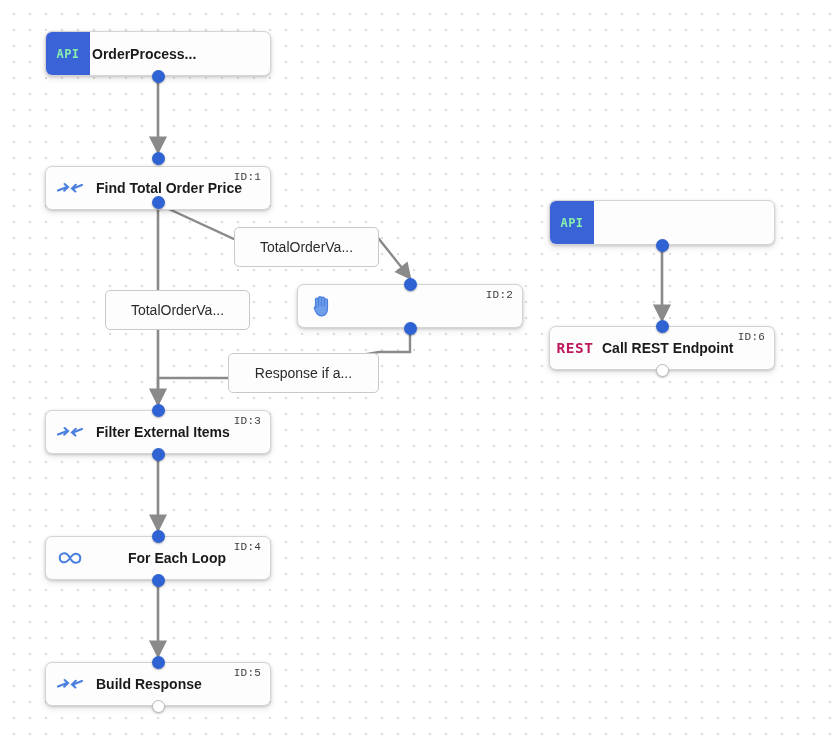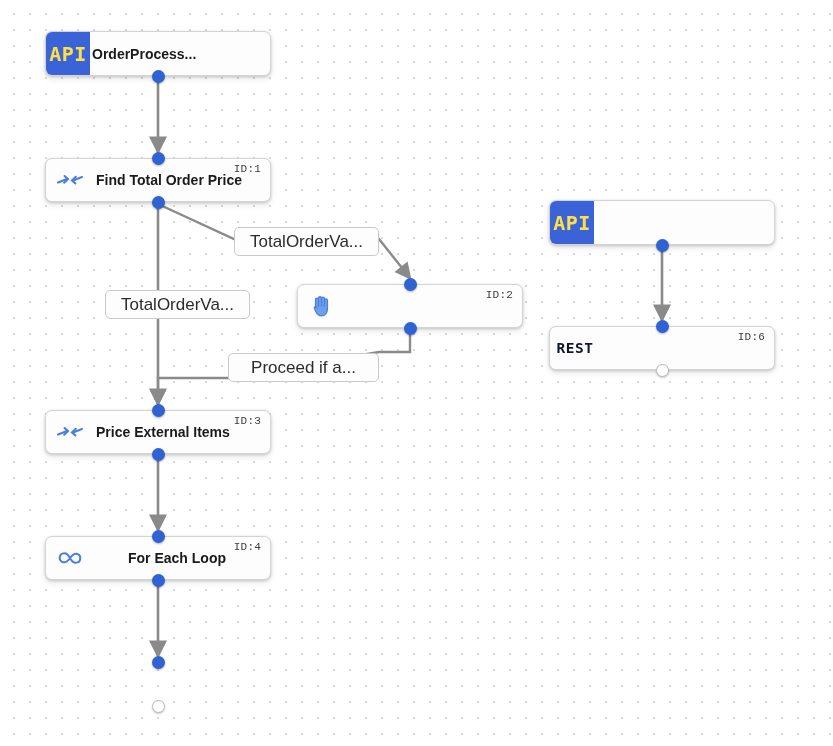--- a/index.html
+++ b/index.html
@@ -33,32 +33,32 @@
     border-radius: 7px;
     box-shadow: 0 1px 3px rgba(0,0,0,0.18), 0 3px 7px rgba(0,0,0,0.09);
     display: flex;
     align-items: stretch;
     overflow: hidden;
   }
   .node-badge {
     width: 44px;
     flex: 0 0 44px;
     background: #3b63d8;
-    color: #fde047;
+    color: #86efac;
     display: flex;
     align-items: center;
     justify-content: center;
     font-family: "DejaVu Sans Mono", monospace;
-    font-size: 20px;
+    font-size: 12px;
     font-weight: bold;
     letter-spacing: 0.5px;
   }
   .node-badge.plain {
     background: transparent;
-    color: #0f172a;
+    color: #be185d;
     width: 50px;
     flex: 0 0 50px;
     font-size: 14.5px;
   }
   .node-icon {
     width: 48px;
     flex: 0 0 48px;
     display: flex;
     align-items: center;
     justify-content: center;
@@ -96,25 +96,25 @@
     border: 1.4px solid #b9b9b9;
     box-sizing: border-box;
     box-shadow: 0 1px 2px rgba(0,0,0,0.2);
   }
   .edge-label {
     position: absolute;
     box-sizing: border-box;
     background: #fdfdfd;
     border: 1px solid #c9c9c9;
     border-radius: 5px;
-    height: 29px;
+    height: 40px;
     display: flex;
     align-items: center;
     justify-content: center;
-    font-size: 17px;
+    font-size: 14px;
     color: #2b2b2b;
     z-index: 4;
     padding: 0 18px;
     white-space: nowrap;
   }
 </style>
 </head>
 <body>
 
 <div id="canvas">
@@ -140,21 +140,21 @@
 
     <path d="M 662 245 L 662 320" stroke="#8a8a8a" stroke-width="2.6" fill="none" marker-end="url(#arrow)"></path>
   </svg>
 
   <div class="node" style="left:45px; top:31px; width:226px; height:45px;">
     <div class="node-badge">API</div>
     <div class="node-title">OrderProcess...</div>
   </div>
   <div class="port" style="left:151.5px; top:69.5px;"></div>
 
-  <div class="node" style="left:45px; top:158px; width:226px; height:44px;">
+  <div class="node" style="left:45px; top:166px; width:226px; height:44px;">
     <div class="node-icon">
       <svg width="28" height="20" viewBox="0 0 28 20">
         <g stroke="#4a7fe0" stroke-width="2.1" stroke-linecap="round" fill="none">
           <line x1="2" y1="12.5" x2="11" y2="9"></line>
           <polyline points="8.2,12.7 12,9.1 8.6,6"></polyline>
           <line x1="26" y1="7" x2="17" y2="10.5"></line>
           <polyline points="19.8,6.8 16,10.4 19.4,13.5"></polyline>
         </g>
       </svg>
     </div>
@@ -184,60 +184,75 @@
     <div class="node-icon">
       <svg width="28" height="20" viewBox="0 0 28 20">
         <g stroke="#4a7fe0" stroke-width="2.1" stroke-linecap="round" fill="none">
           <line x1="2" y1="12.5" x2="11" y2="9"></line>
           <polyline points="8.2,12.7 12,9.1 8.6,6"></polyline>
           <line x1="26" y1="7" x2="17" y2="10.5"></line>
           <polyline points="19.8,6.8 16,10.4 19.4,13.5"></polyline>
         </g>
       </svg>
     </div>
-    <div class="node-title">Price External Items</div>
+    <div class="node-title">Filter External Items</div>
     <div class="node-id">ID:3</div>
   </div>
   <div class="port" style="left:151.5px; top:404px;"></div>
   <div class="port" style="left:151.5px; top:447.5px;"></div>
 
   <div class="node" style="left:45px; top:536px; width:226px; height:44px;gap:32px;">
     <div class="node-icon">
       <svg width="30" height="20" viewBox="0 0 30 20">
         <path d="M15 10 C12.6 5.4 9.8 4.6 7.3 5.6 C4.2 6.8 3.8 11.9 6.7 13.6
                  C9.4 15.2 12.5 13.6 15 10 C17.5 6.4 20.6 4.8 23.3 6.4
                  C26.2 8.1 25.8 13.2 22.7 14.4 C20.2 15.4 17.4 14.6 15 10 Z" fill="none" stroke="#4a7fe0" stroke-width="2"></path>
       </svg>
     </div>
     <div class="node-title">For Each Loop</div>
     <div class="node-id">ID:4</div>
   </div>
   <div class="port" style="left:151.5px; top:530px;"></div>
   <div class="port" style="left:151.5px; top:573.5px;"></div>
 
+  <div class="node" style="left:45px; top:662px; width:226px; height:44px;">
+    <div class="node-icon">
+      <svg width="28" height="20" viewBox="0 0 28 20">
+        <g stroke="#4a7fe0" stroke-width="2.1" stroke-linecap="round" fill="none">
+          <line x1="2" y1="12.5" x2="11" y2="9"></line>
+          <polyline points="8.2,12.7 12,9.1 8.6,6"></polyline>
+          <line x1="26" y1="7" x2="17" y2="10.5"></line>
+          <polyline points="19.8,6.8 16,10.4 19.4,13.5"></polyline>
+        </g>
+      </svg>
+    </div>
+    <div class="node-title">Build Response</div>
+    <div class="node-id">ID:5</div>
+  </div>
   <div class="port" style="left:151.5px; top:656px;"></div>
   <div class="port open" style="left:151.5px; top:699.5px;"></div>
 
   <div class="node" style="left:549px; top:200px; width:226px; height:45px;">
     <div class="node-badge">API</div>
   </div>
   <div class="port" style="left:655.5px; top:238.5px;"></div>
 
   <div class="node" style="left:549px; top:326px; width:226px; height:44px;">
     <div class="node-badge plain">REST</div>
+    <div class="node-title">Call REST Endpoint</div>
     <div class="node-id">ID:6</div>
   </div>
   <div class="port" style="left:655.5px; top:320px;"></div>
   <div class="port open" style="left:655.5px; top:363.5px;"></div>
 
   <div class="edge-label" style="left:234px; top:227px; width:145px;">
     <span>TotalOrderVa...</span>
   </div>
 
   <div class="edge-label" style="left:105px; top:290px; width:145px;">
     <span>TotalOrderVa...</span>
   </div>
 
   <div class="edge-label" style="left:228px; top:353px; width:151px;">
-    <span>Proceed if a...</span>
+    <span>Response if a...</span>
   </div>
 
 </div>
 
 </body></html>

